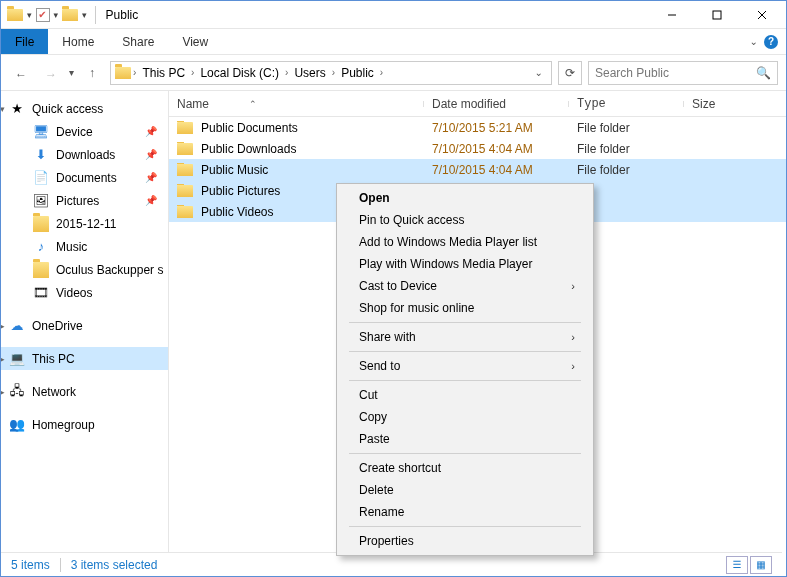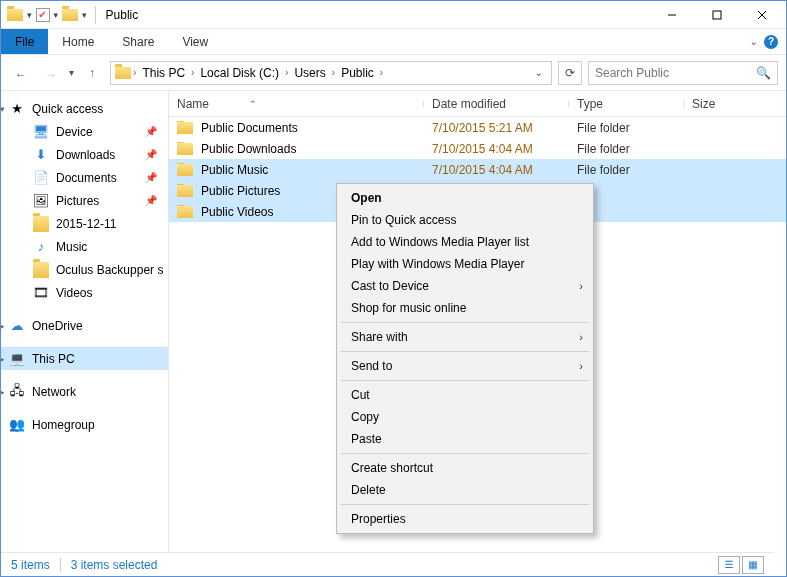--- a/index.html
+++ b/index.html
@@ -38,36 +38,36 @@
 .side-item.head .tri { position:absolute; left:-1px; font-size:9px; color:#666; }
 .side-item.sub { padding-left:32px; }
 .side-item.selected { background:#cce8ff; }
 .pin { margin-left:auto; margin-right:10px; color:#888; font-size:10px; }
 .ico { width:16px; height:16px; display:flex; align-items:center; justify-content:center; font-size:13px; }
 .files { flex:1; position:relative; }
 .columns { display:flex; height:26px; align-items:center; border-bottom:1px solid #e6e6e6; color:#444; }
 .col { padding:0 8px; position:relative; }
 .col.name { width:255px; display:flex; align-items:center; }
 .col.date { width:145px; }
-.col.type { width:115px; }
+.col.type { width:115px;font-family:Liberation Mono, monospace; }
 .col.size { width:70px; }
 .col-sep { position:absolute; right:0; top:4px; bottom:4px; width:1px; background:#e0e0e0; }
 .sort-caret { font-size:9px; color:#555; margin-left:40px; }
 .row { display:flex; height:21px; align-items:center; }
 .row.selected { background:#cce8ff; }
 .cell { padding:0 8px; overflow:hidden; white-space:nowrap; }
 .cell.name { width:255px; display:flex; align-items:center; gap:8px; }
 .cell.date { width:145px; color:#a16207; }
 .cell.type { width:115px; color:#333; }
 .cell.size { width:70px; }
-.statusbar { position:absolute; bottom:0; left:0; right:12px; height:24px; border-top:1px solid #e6e6e6; display:flex; align-items:center; padding:0 10px; color:#1979ca; gap:10px; }
+.statusbar { position:absolute; bottom:0; left:0; right:4px; height:24px; border-top:1px solid #e6e6e6; display:flex; align-items:center; padding:0 10px; color:#1979ca; gap:10px; }
 .status-sep { width:1px; height:14px; background:#ccc; }
 .view-toggles { margin-left:auto; display:flex; gap:2px; }
 .view-btn { width:22px; height:18px; border:1px solid #aac; display:flex; align-items:center; justify-content:center; color:#1979ca; font-size:10px; }
-.ctxmenu { position:absolute; left:335px; top:182px; width:258px; background:#f2f2f2; border:1px solid #bdbdbd; box-shadow: 4px 4px 6px rgba(0,0,0,0.25); padding:3px 2px; z-index:50; }
+.ctxmenu { position:absolute; left:335px; top:182px; width:258px; background:#f2f2f2; border:1px solid #bdbdbd; box-shadow: 4px 4px 6px rgba(0,0,0,0.25); padding:3px 10px; z-index:50; }
 .ctx-item { height:22px; display:flex; align-items:center; padding:0 24px 0 12px; color:#000; cursor:default; position:relative; }
 .ctx-sep { height:1px; background:#d0d0d0; margin:3px 2px; }
 .ctx-arrow { position:absolute; right:8px; font-size:11px; color:#333; }
 .redbox { position:absolute; border:2px solid #e11; pointer-events:none; }
 .or-label { position:absolute; color:#e11; font-weight:bold; font-size:13px; }
 </style>
 </head>
 <body>
 
 <div class="titlebar">
@@ -294,20 +294,21 @@
       <span>Send to</span>
       <span class="ctx-arrow">›</span>
     </div>
   <div class="ctx-sep"></div>
   <div class="ctx-item">Cut</div>
   <div class="ctx-item">Copy</div>
   <div class="ctx-item">Paste</div>
   <div class="ctx-sep"></div>
   <div class="ctx-item">Create shortcut</div>
   <div class="ctx-item">Delete</div>
+  <div class="ctx-item">Rename</div>
   <div class="ctx-sep"></div>
   <div class="ctx-item">Properties</div>
 </div>
 
 <div class="redbox" style="left:343px; top:405px; width:32px; height:18px;"></div>
 <div class="redbox" style="left:343px; top:427px; width:41px; height:18px;"></div>
 <div class="or-label" style="left:394px; top:414px;">or</div>
 
 <div class="statusbar">
   <span>5 items</span>

